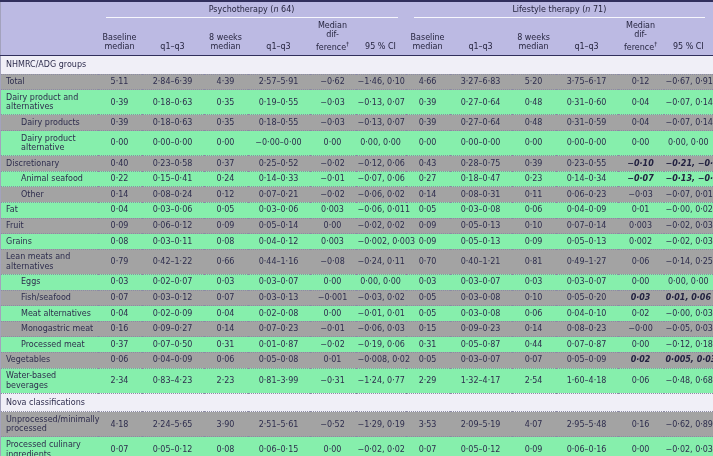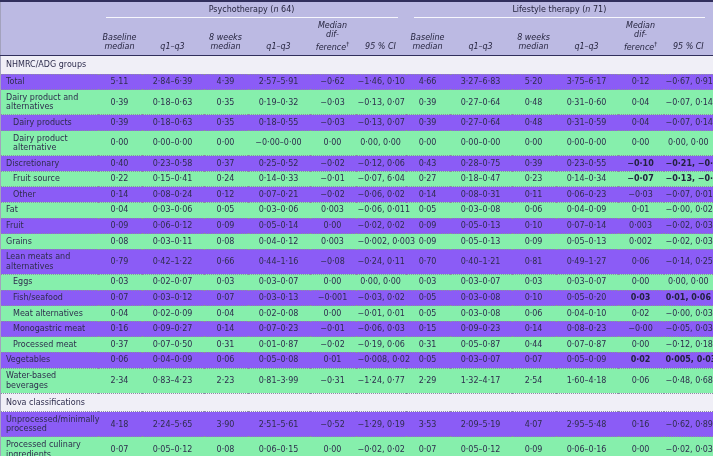--- a/index.html
+++ b/index.html
@@ -35,42 +35,42 @@
     padding: 2px 1px 3px 1px;
   }
   thead tr.group-row th { padding-top: 3px; padding-bottom: 1px; }
   th.group .group-inner {
     margin: 0 7px;
     padding-bottom: 2px;
     border-bottom: 1px solid #f7f7fd;
     text-align: center;
     white-space: nowrap;
   }
-  thead th .col-label { white-space: pre-line; font-style: italic; }
+  thead th .col-label { white-space: pre-line; }
   thead th sup { font-size: 6px; }
   thead { border-bottom: 1.5px solid #312f5c; }
   tbody tr { border-top: 1px dotted #8c8ba4; }
   tbody tr:first-child { border-top: none; }
   tbody th, tbody td {
     font-weight: normal;
     padding: 2.5px 2px;
     vertical-align: middle;
   }
   th.row-label, th.section-label {
     text-align: left;
     padding-left: 5px;
     color: #2e2d4d;
   }
-  tr.indent th.row-label { padding-left: 12px; }
+  tr.indent th.row-label { padding-left: 20px; }
   td.value { text-align: center; white-space: nowrap; }
-  tr.stripe-light { background: #8b5cf6; }
+  tr.stripe-light { background: #a3a3a3; }
   tr.stripe-dark { background: #86efac; }
   tr.section-row { background: #f0eff7; }
   tr.section-row th { padding-top: 4px; padding-bottom: 4px; }
-  td.sig { font-weight: bold; color: #232240; }
+  td.sig { font-weight: bold; font-style: italic; color: #232240; }
 </style>
 </head>
 <body>
 
 <div class="wrap">
 <table>
   <colgroup>
     <col style="width:97px">
     <col style="width:44px">
         <col style="width:62px">
@@ -133,21 +133,21 @@
     <td class="value">5·20</td>
     <td class="value">3·75–6·17</td>
     <td class="value">0·12</td>
     <td class="value">−0·67, 0·91</td>
   </tr>
         <tr class="data-row stripe-dark">
     <th class="row-label">Dairy product and alternatives</th>
     <td class="value">0·39</td>
     <td class="value">0·18–0·63</td>
     <td class="value">0·35</td>
-    <td class="value">0·19–0·32</td>
+    <td class="value">0·19–0·55</td>
     <td class="value">−0·03</td>
     <td class="value">−0·13, 0·07</td>
     <td class="value">0·39</td>
     <td class="value">0·27–0·64</td>
     <td class="value">0·48</td>
     <td class="value">0·31–0·60</td>
     <td class="value">0·04</td>
     <td class="value">−0·07, 0·14</td>
   </tr>
         <tr class="data-row stripe-light indent">
@@ -189,27 +189,27 @@
     <td class="value">−0·02</td>
     <td class="value">−0·12, 0·06</td>
     <td class="value">0·43</td>
     <td class="value">0·28–0·75</td>
     <td class="value">0·39</td>
     <td class="value">0·23–0·55</td>
     <td class="value sig">−0·10</td>
     <td class="value sig">−0·21, −0·02</td>
   </tr>
         <tr class="data-row stripe-dark indent">
-    <th class="row-label">Fruit source</th>
+    <th class="row-label">Animal seafood</th>
     <td class="value">0·22</td>
     <td class="value">0·15–0·41</td>
     <td class="value">0·24</td>
     <td class="value">0·14–0·33</td>
     <td class="value">−0·01</td>
-    <td class="value">−0·07, 6·04</td>
+    <td class="value">−0·07, 0·06</td>
     <td class="value">0·27</td>
     <td class="value">0·18–0·47</td>
     <td class="value">0·23</td>
     <td class="value">0·14–0·34</td>
     <td class="value sig">−0·07</td>
     <td class="value sig">−0·13, −0·01</td>
   </tr>
         <tr class="data-row stripe-light indent">
     <th class="row-label">Other</th>
     <td class="value">0·14</td>

